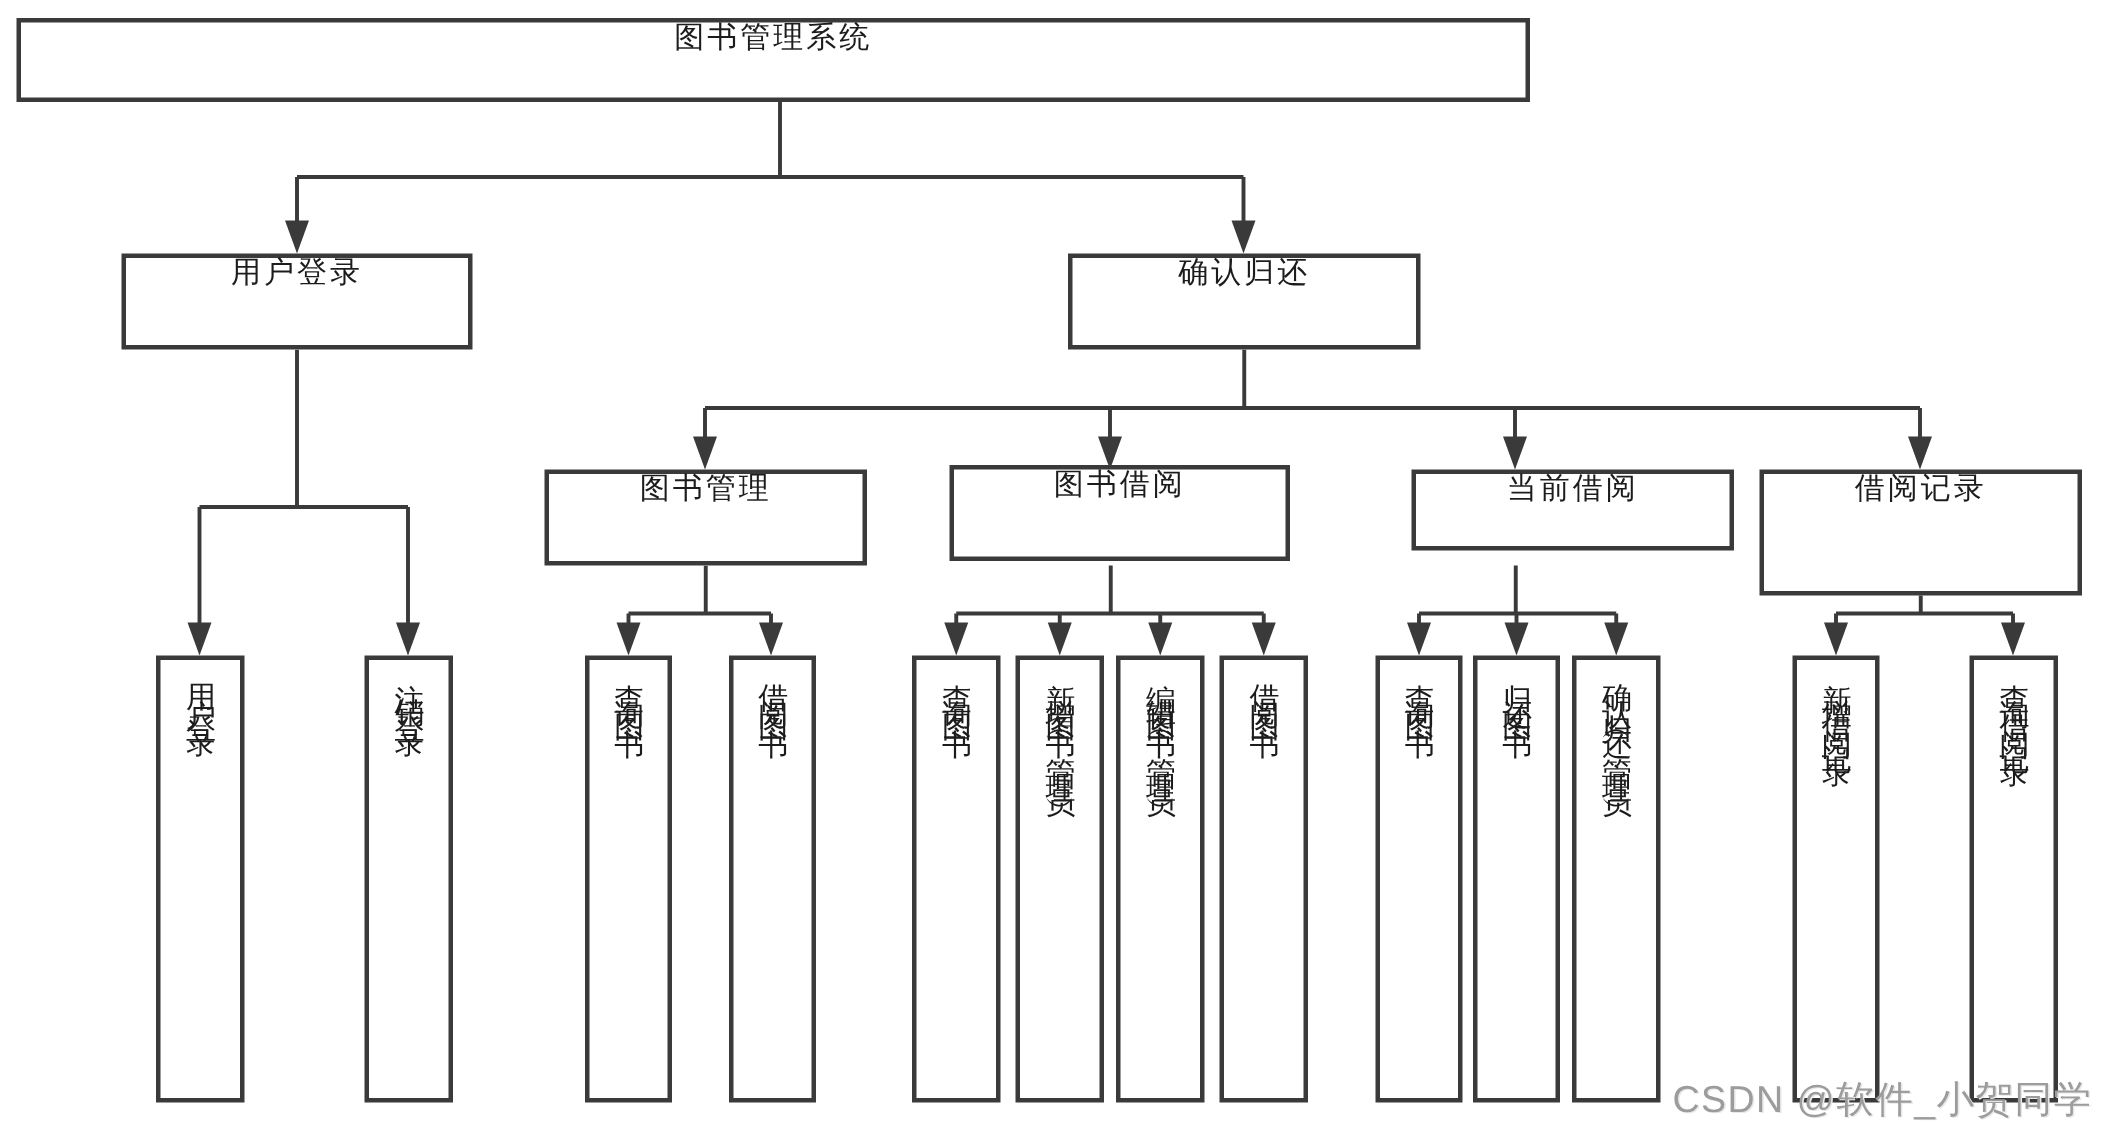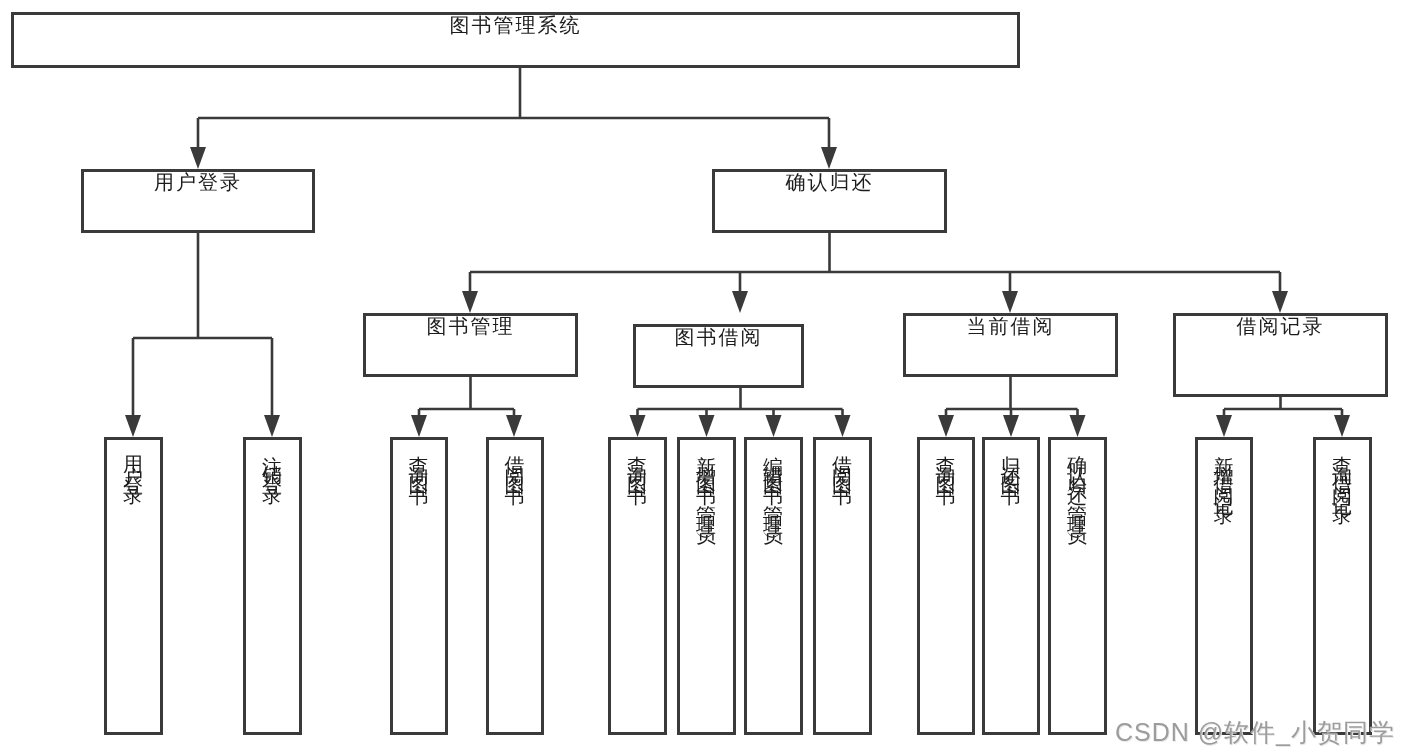--- a/index.html
+++ b/index.html
@@ -99,24 +99,24 @@
   <div class="box hbox" style="left:81px;top:169px;width:234px;height:64px">
     <span class="label">用户登录</span>
   </div>
   <div class="box hbox" style="left:712px;top:169px;width:235px;height:64px">
     <span class="label">确认归还</span>
   </div>
 
   <div class="box hbox" style="left:363px;top:313px;width:215px;height:64px">
     <span class="label">图书管理</span>
   </div>
-  <div class="box hbox" style="left:633px;top:324px;width:171px;height:64px">
+  <div class="box hbox" style="left:633px;top:310px;width:227px;height:64px">
     <span class="label">图书借阅</span>
   </div>
-  <div class="box hbox" style="left:903px;top:313px;width:215px;height:64px">
+  <div class="box hbox" style="left:941px;top:313px;width:215px;height:54px">
     <span class="label">当前借阅</span>
   </div>
   <div class="box hbox" style="left:1173px;top:313px;width:215px;height:84px">
     <span class="label">借阅记录</span>
   </div>
 
   <div class="box vbox" style="left:104px;top:437px;width:59px;height:298px">
     <span class="label">用户登录</span>
   </div>
   <div class="box vbox" style="left:243px;top:437px;width:59px;height:298px">

